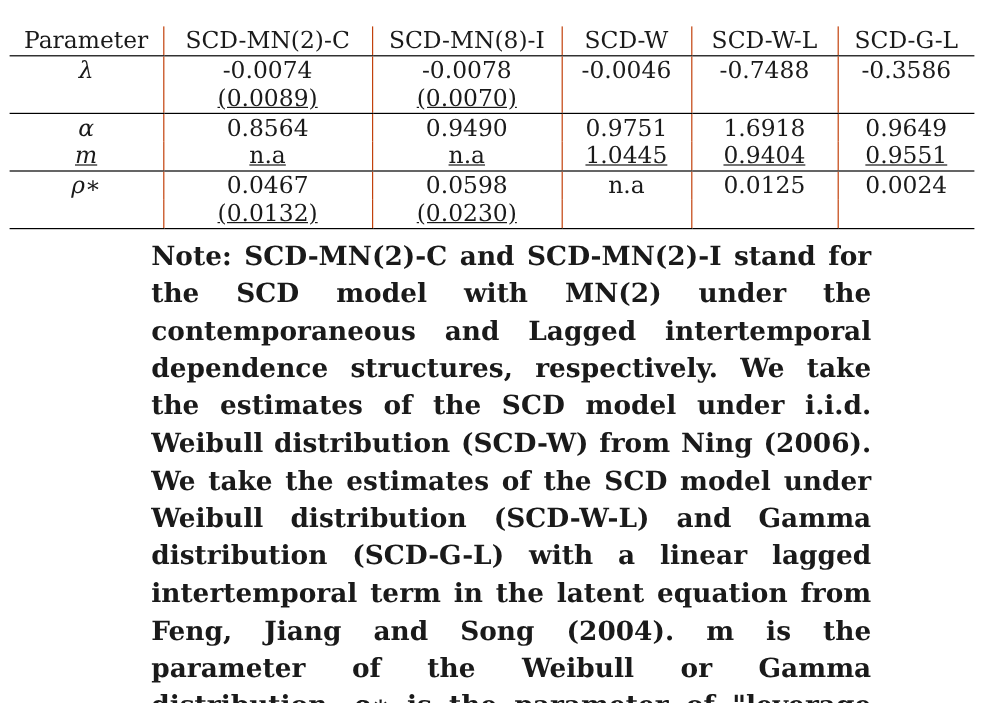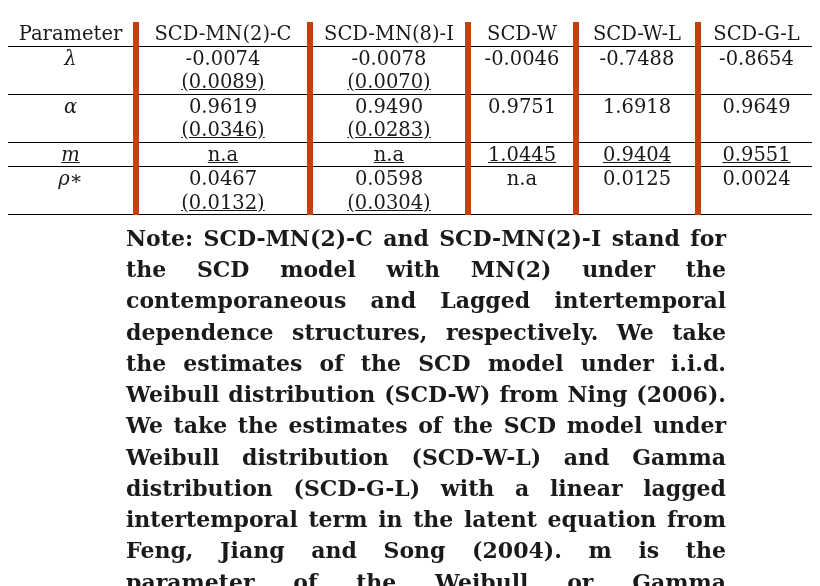--- a/index.html
+++ b/index.html
@@ -36,21 +36,21 @@
     vertical-align: middle;
   }
   .col-param { width: 128px; }
   .col-a { width: 174px; }
   .col-b { width: 158px; }
   .col-c { width: 108px; }
   .col-d { width: 122px; }
   .col-e { width: 114px; }
 
   
-  .vrule { border-left: 6px solid #c2410c; }
+  .vrule { border-left: 1px solid #c2410c; }
 
   .hdr td {
     padding-top: 0px;
     padding-bottom: 5px;
     font-size: 19.5px;
   }
   .rule-bottom td {
     border-bottom: 1px solid #000;
   }
   .est td {
@@ -102,46 +102,38 @@
         <td class="vrule">SCD-W-L</td>
         <td class="vrule">SCD-G-L</td>
       </tr>
 
       <tr class="est">
         <td class="param-cell">λ</td>
         <td class="vrule">-0.0074</td>
         <td class="vrule">-0.0078</td>
         <td class="vrule">-0.0046</td>
         <td class="vrule">-0.7488</td>
-        <td class="vrule">-0.8654</td>
+        <td class="vrule">-0.3586</td>
       </tr>
       <tr class="se rule-bottom">
         <td></td>
         <td class="vrule">(0.0089)</td>
         <td class="vrule">(0.0070)</td>
         <td class="vrule"></td>
         <td class="vrule"></td>
         <td class="vrule"></td>
       </tr>
 
       <tr class="est">
         <td class="param-cell">α</td>
-        <td class="vrule">0.9619</td>
+        <td class="vrule">0.8564</td>
         <td class="vrule">0.9490</td>
         <td class="vrule">0.9751</td>
         <td class="vrule">1.6918</td>
         <td class="vrule">0.9649</td>
-      </tr>
-      <tr class="se rule-bottom">
-        <td></td>
-        <td class="vrule">(0.0346)</td>
-        <td class="vrule">(0.0283)</td>
-        <td class="vrule"></td>
-        <td class="vrule"></td>
-        <td class="vrule"></td>
       </tr>
 
 
       <tr class="est se rule-bottom">
         <td class="param-cell">m</td>
         <td class="vrule">n.a</td>
         <td class="vrule">n.a</td>
         <td class="vrule">1.0445</td>
         <td class="vrule">0.9404</td>
         <td class="vrule">0.9551</td>
@@ -151,21 +143,21 @@
         <td class="param-cell">ρ∗</td>
         <td class="vrule">0.0467</td>
         <td class="vrule">0.0598</td>
         <td class="vrule">n.a</td>
         <td class="vrule">0.0125</td>
         <td class="vrule">0.0024</td>
       </tr>
       <tr class="se rule-bottom">
         <td></td>
         <td class="vrule">(0.0132)</td>
-        <td class="vrule">(0.0304)</td>
+        <td class="vrule">(0.0230)</td>
         <td class="vrule"></td>
         <td class="vrule"></td>
         <td class="vrule"></td>
       </tr>
     </tbody>
   </table>
 
   <div class="note"><span class="lead">Note:</span> <span>SCD-MN(2)-C and SCD-MN(2)-I stand for the SCD model with MN(2) under the contemporaneous and Lagged intertemporal dependence structures, respectively. We take the estimates of the SCD model under i.i.d. Weibull distribution (SCD-W) from Ning (2006). We take the estimates of the SCD model under Weibull distribution (SCD-W-L) and Gamma distribution (SCD-G-L) with a linear lagged intertemporal term in the latent equation from Feng, Jiang and Song (2004). m is the parameter of the Weibull or Gamma distribution. ρ∗ is the parameter of "leverage effect" . The standard error is reported in the bracket.</span></div>
 
 </div>

